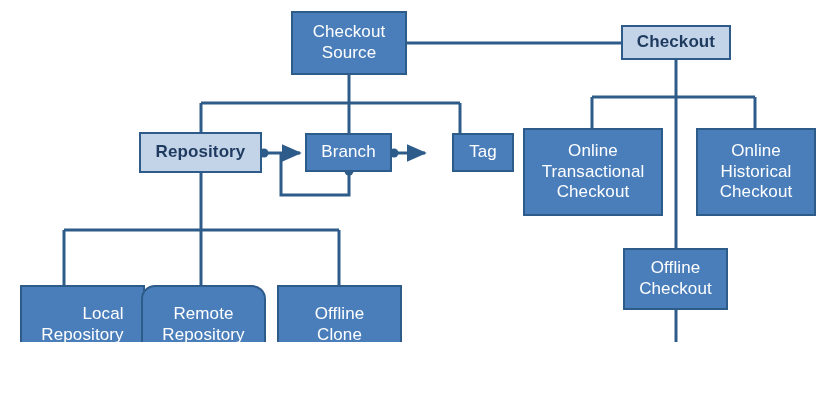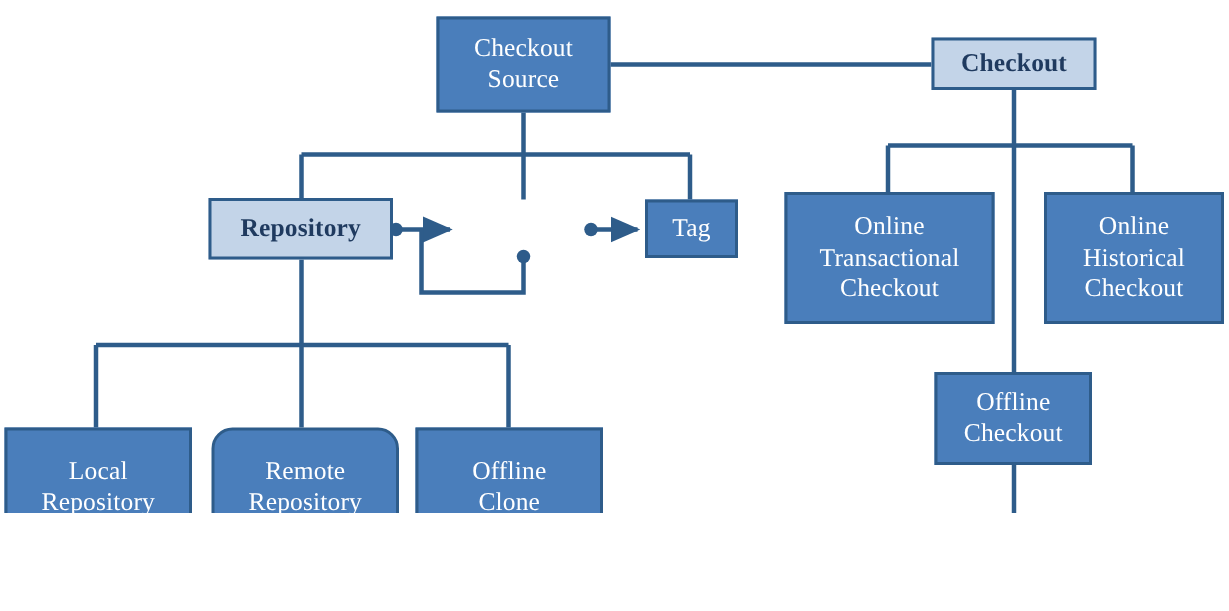--- a/index.html
+++ b/index.html
@@ -5,21 +5,21 @@
   html, body {
     margin: 0;
     padding: 0;
     background: #ffffff;
   }
   #canvas {
     position: relative;
     width: 819px;
     height: 342px;
     background: #ffffff;
-    font-family: Liberation Serif, serif;
+    font-family: Liberation Sans, sans-serif;
     overflow: hidden;
   }
   .node {
     position: absolute;
     box-sizing: border-box;
     display: flex;
     align-items: center;
     justify-content: center;
     text-align: center;
     border: 2px solid #2E5C8A;
@@ -104,38 +104,41 @@
   </div>
 
   <div class="node highlight" style="left:621px; top:25px; width:110px; height:35px;">
     <span>Checkout</span>
   </div>
 
   <div class="node highlight" style="left:139px; top:132px; width:123px; height:41px;">
     <span>Repository</span>
   </div>
 
+  <div class="node" style="left:305px; top:133px; width:87px; height:39px;">
+    <span>Branch</span>
+  </div>
 
-  <div class="node" style="left:430px; top:133px; width:62px; height:39px;">
+  <div class="node" style="left:452px; top:133px; width:62px; height:39px;">
     <span>Tag</span>
   </div>
 
   <div class="node" style="left:523px; top:128px; width:140px; height:88px;">
     <span>Online
 Transactional
 Checkout</span>
   </div>
 
   <div class="node" style="left:696px; top:128px; width:120px; height:88px;">
     <span>Online
 Historical
 Checkout</span>
   </div>
 
-  <div class="node" style="left:3px; top:285px; width:125px; height:80px;">
+  <div class="node" style="left:20px; top:285px; width:125px; height:80px;text-align:right;">
     <span>Local
 Repository</span>
   </div>
 
   <div class="node" style="left:141px; top:285px; width:125px; height:80px;border-radius:14px;">
     <span>Remote
 Repository</span>
   </div>
 
   <div class="node" style="left:277px; top:285px; width:125px; height:80px;">

